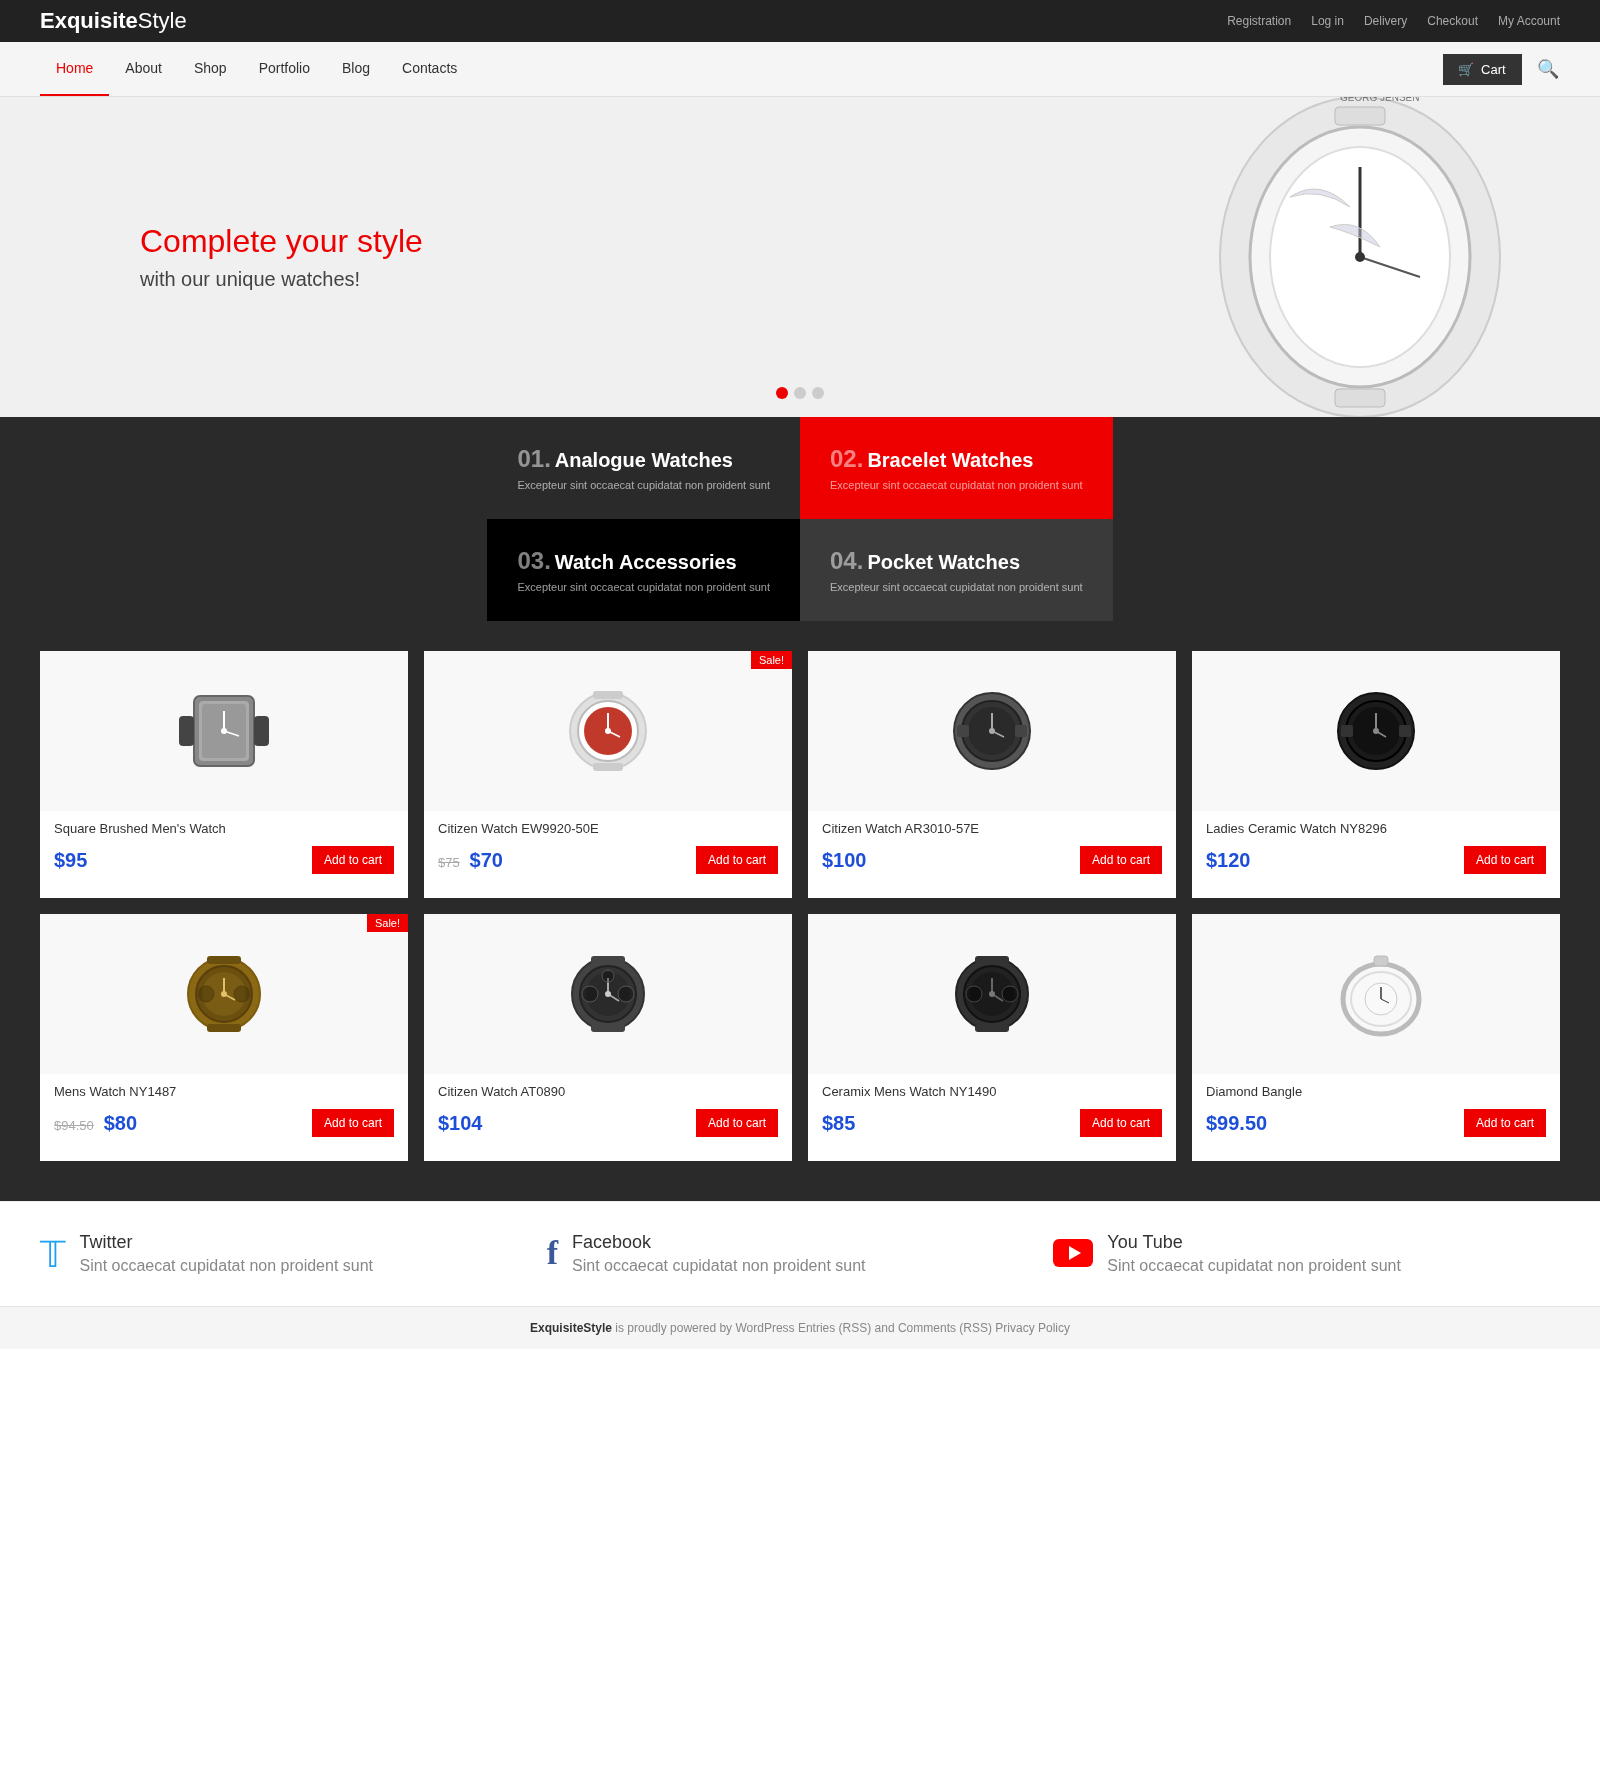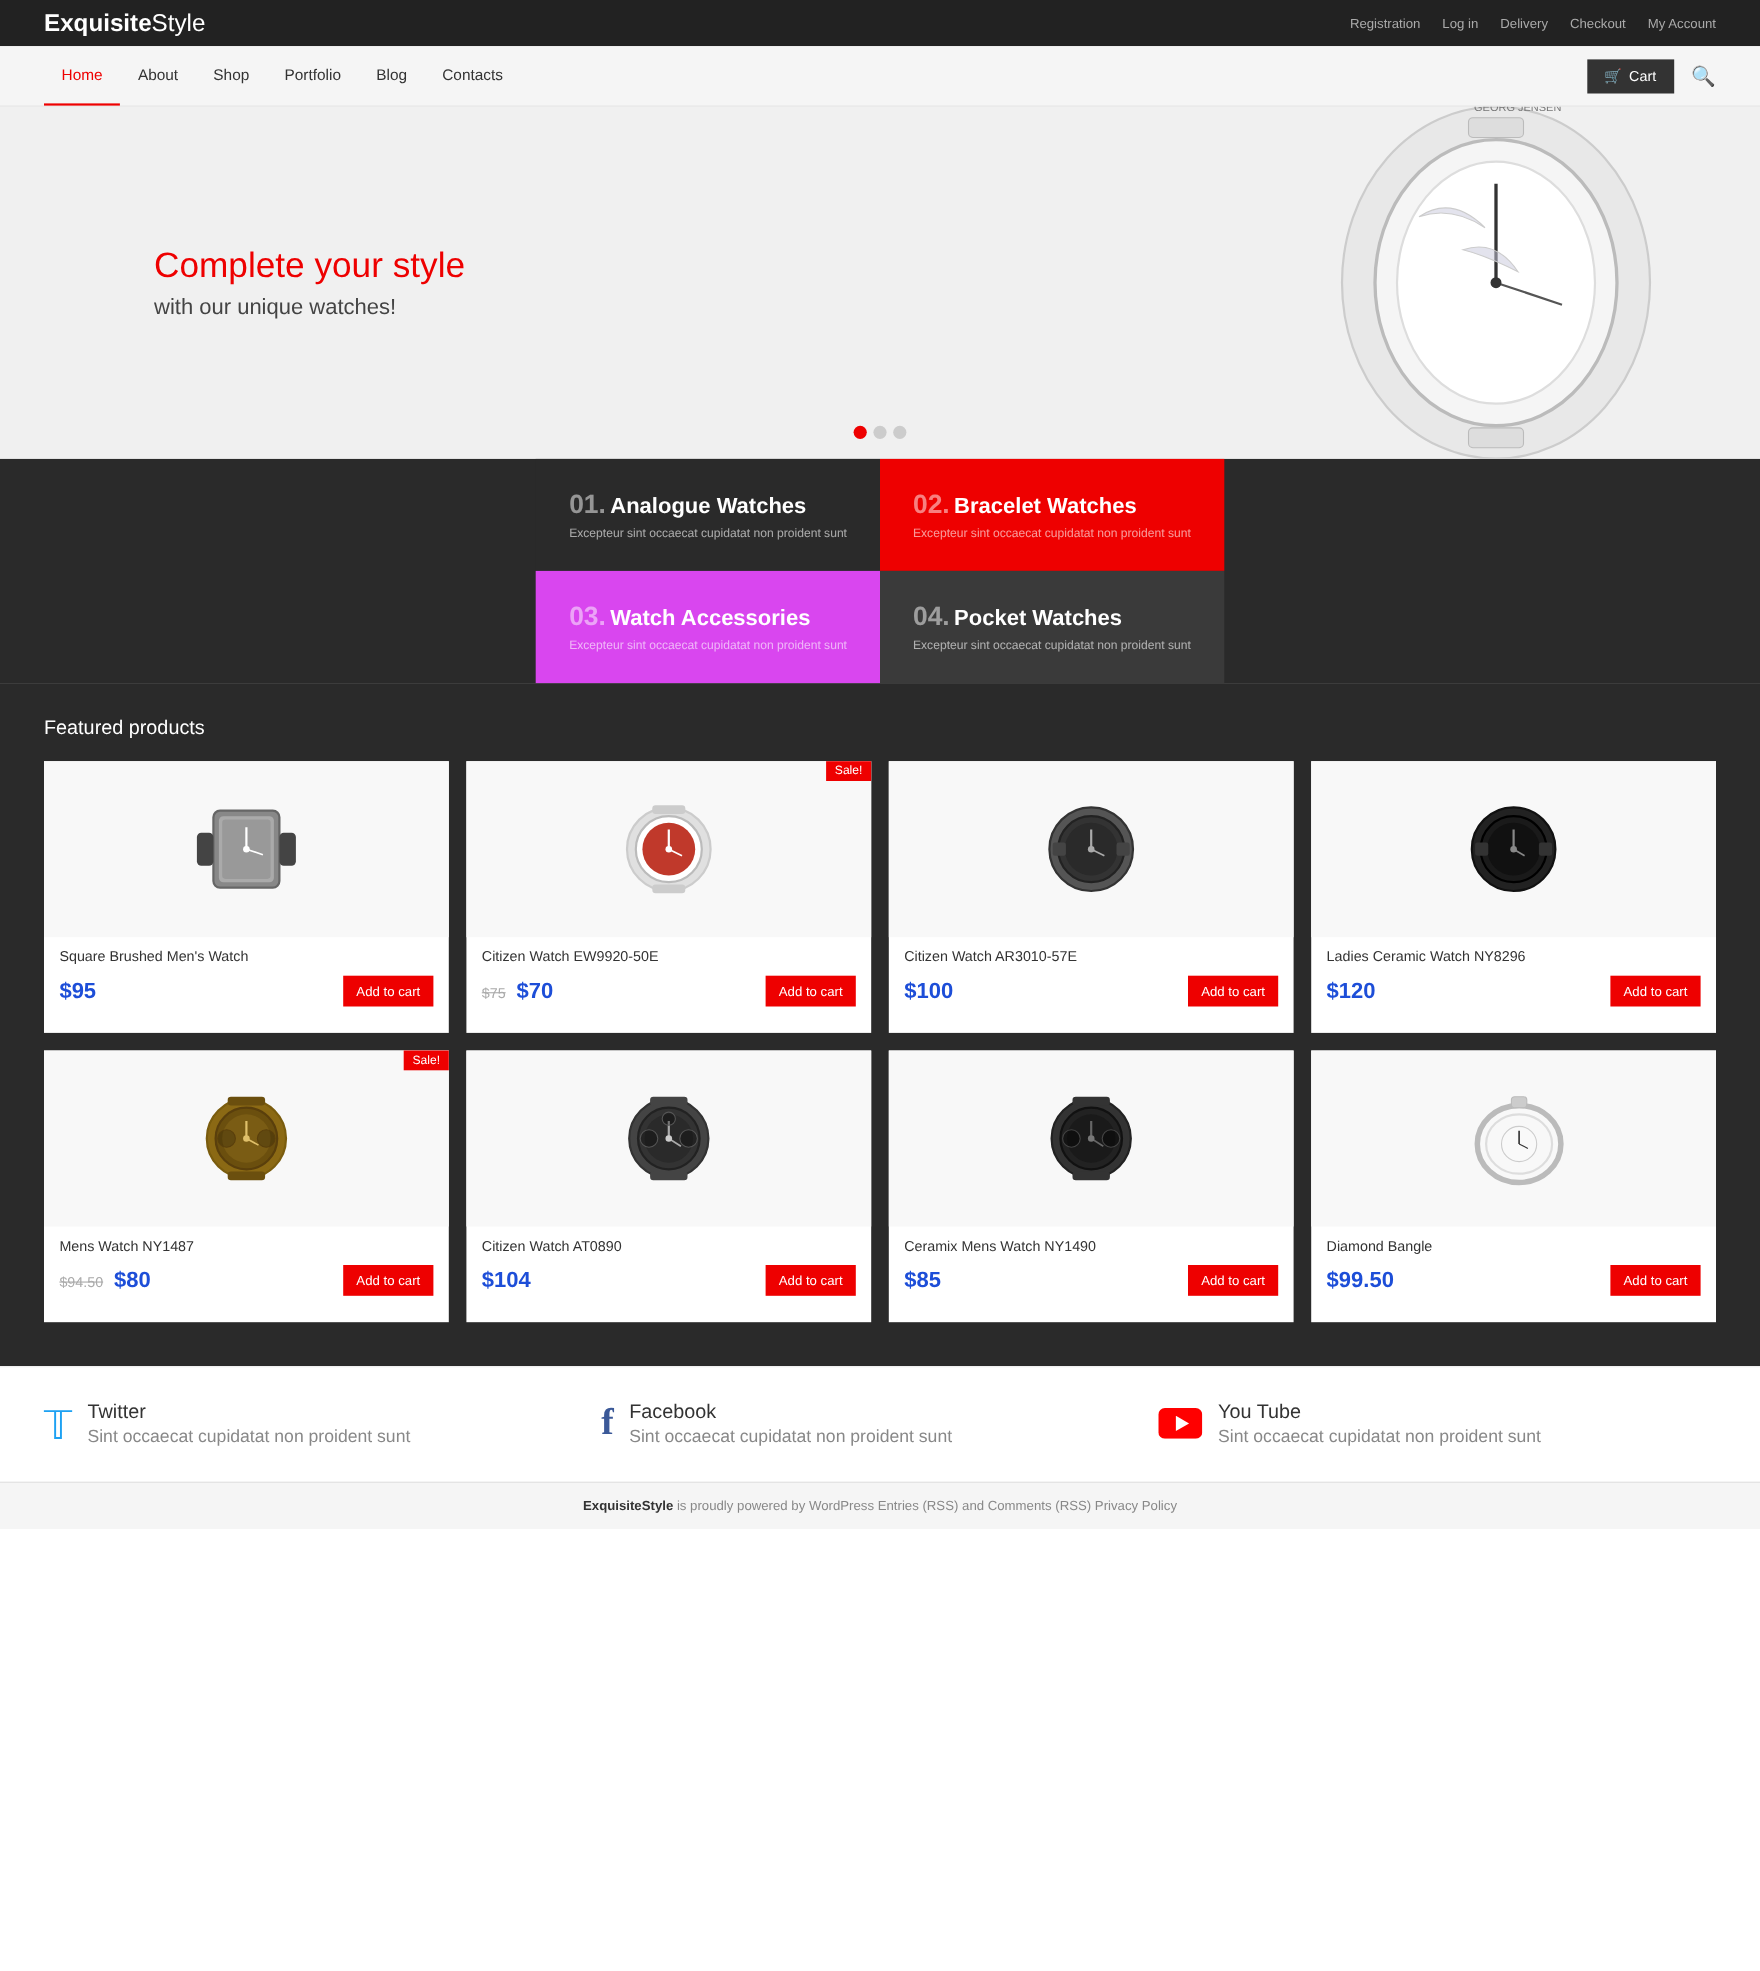--- a/index.html
+++ b/index.html
@@ -82,21 +82,21 @@
       max-width: 780px;
       margin: 0 auto;
       margin-top: 0;
     }
     .cat-item {
       padding: 28px 30px;
       cursor: pointer;
     }
     .cat-item:nth-child(1) { background: #2a2a2a; }
     .cat-item:nth-child(2) { background: #e00; }
-    .cat-item:nth-child(3) { background: #d946ef; }
+    .cat-item:nth-child(3) { background: #000000; }
     .cat-item:nth-child(4) { background: #3a3a3a; }
     .cat-item .cat-num { font-size: 24px; color: rgba(255,255,255,0.5); font-weight: 700; margin-right: 4px; }
     .cat-item .cat-title-row { display: flex; align-items: baseline; margin-bottom: 6px; }
     .cat-item h3 { font-size: 20px; color: #fff; font-weight: 700; }
     .cat-item p { font-size: 11px; color: rgba(255,255,255,0.6); }
 
     
     .main-content {
       background: #2a2a2a;
       padding: 30px 40px 40px;
@@ -269,21 +269,20 @@
       <div class="cat-title-row">
         <span class="cat-num">04.</span>
         <h3>Pocket Watches</h3>
       </div>
       <p>Excepteur sint occaecat cupidatat non proident sunt</p>
     </div>
   </div>
 </div>
 
 <div class="main-content">
-  <h2 class="section-title">Featured products</h2>
   <div class="products-grid">
 
     <div class="product-card">
       <div class="product-img">
         <svg viewBox="0 0 120 120" xmlns="http://www.w3.org/2000/svg">
           <rect x="30" y="25" width="60" height="70" rx="6" fill="#888" stroke="#666" stroke-width="2"></rect>
           <rect x="35" y="30" width="50" height="60" rx="4" fill="#aaa"></rect>
           <rect x="38" y="33" width="44" height="54" rx="3" fill="#999"></rect>
           <line x1="60" y1="40" x2="60" y2="60" stroke="#fff" stroke-width="2"></line>
           <line x1="60" y1="60" x2="75" y2="65" stroke="#fff" stroke-width="1.5"></line>

